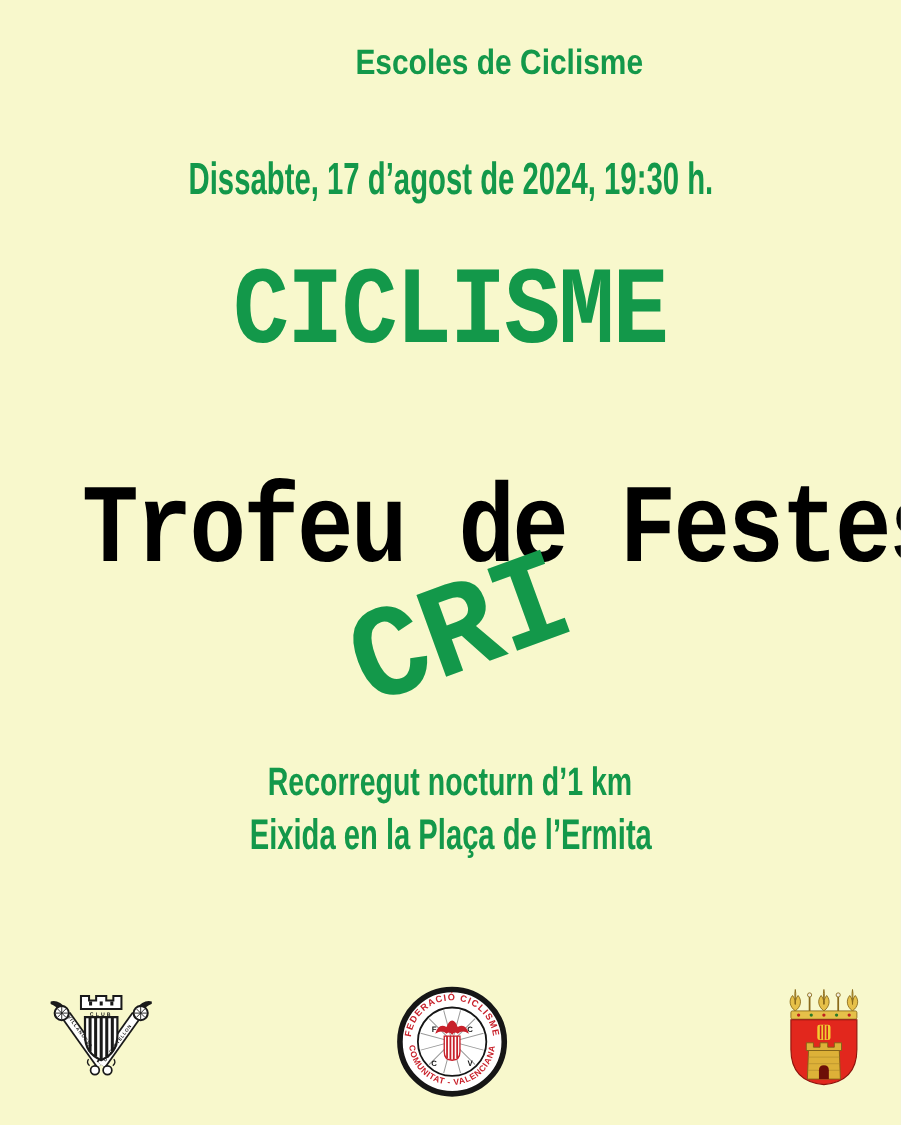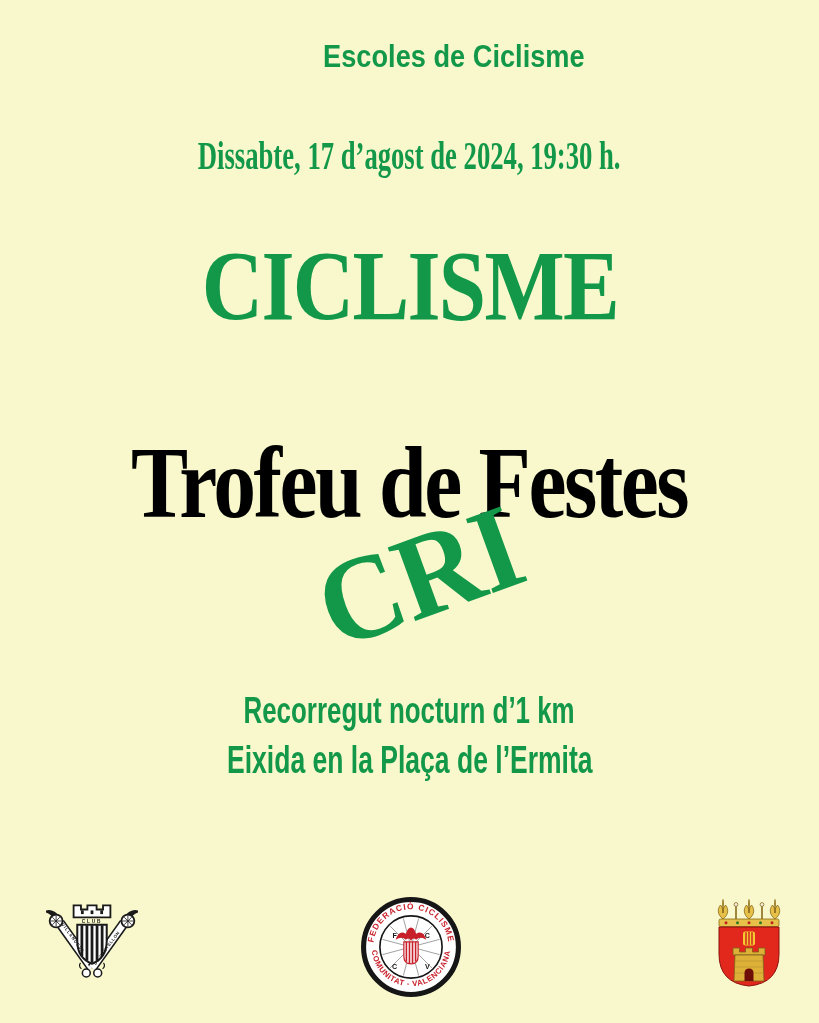--- a/index.html
+++ b/index.html
@@ -18,23 +18,23 @@
   }
   .green{color:#13984a;}
   .black{color:#000000;}
   .cond{display:inline-block;white-space:nowrap;transform-origin:50% 50%;}
   .sx85{transform:scaleX(.85);}
   .sx72{transform:scaleX(.72);}
   .sx68{transform:scaleX(.68);}
   .sx67{transform:scaleX(.67);}
   .sx66{transform:scaleX(.66);}
   .sx65{transform:scaleX(.65);}
-  .rounded{font-family:Liberation Serif, serif;}
+  .rounded{font-family:Liberation Mono, monospace;}
   .t-escoles{top:40px;font-size:32px;padding-left:44px;}
-  .t-date{top:135px;font-size:41px;font-family:Liberation Serif, serif;}
+  .t-date{top:142px;font-size:41px;}
   .t-ciclisme{top:236px;font-size:100px;letter-spacing:-2px;}
   .t-ciclisme .cond{transform:scaleX(.85);}
   .t-castello{top:325px;font-size:40px;}
   .t-trofeu{top:432px;font-size:102px;letter-spacing:-3px;}
   .t-trofeu .cond{transform:scaleX(.84);}
   .t-cri{top:517px;font-size:120px;letter-spacing:-1px;}
   .t-cri .cond{transform:translateX(10px) rotate(-20deg) scaleX(.95);}
   .t-recorregut{top:693px;font-size:36px;}
   .t-eixida{top:740px;font-size:39px;}
   .t-arribada{top:824px;font-size:39px;}

